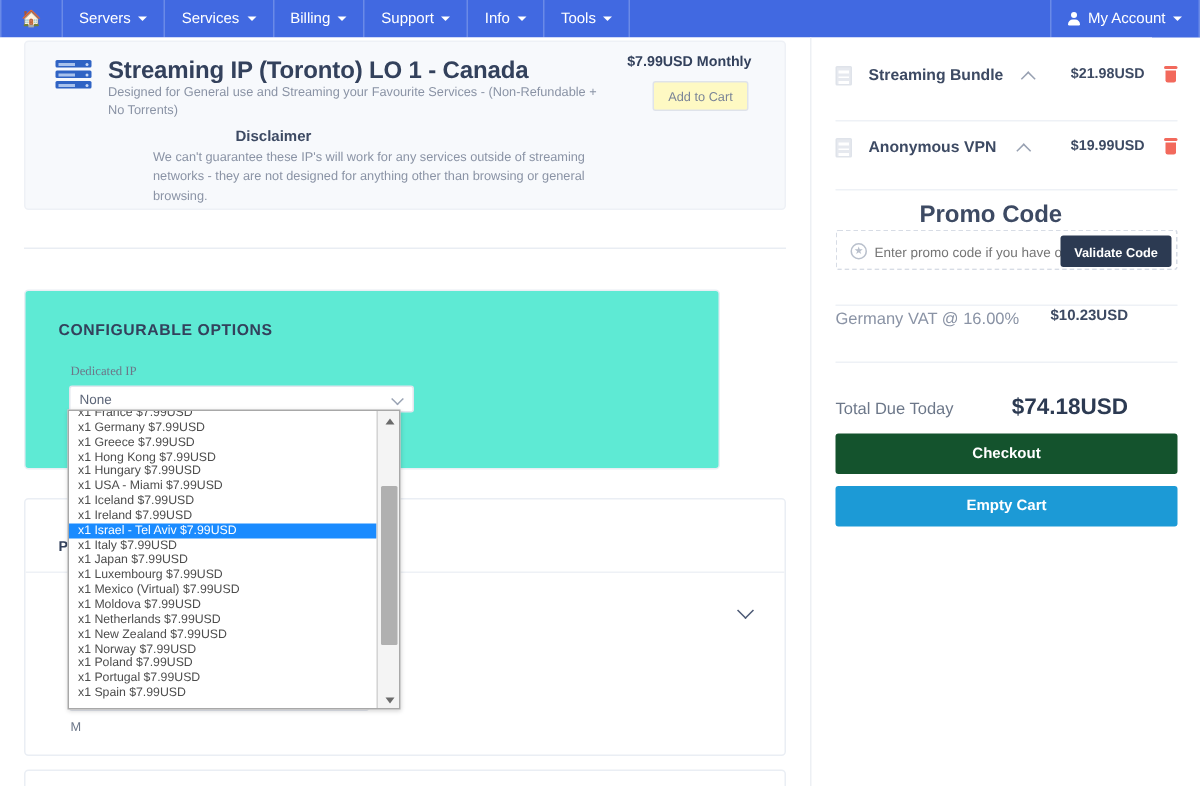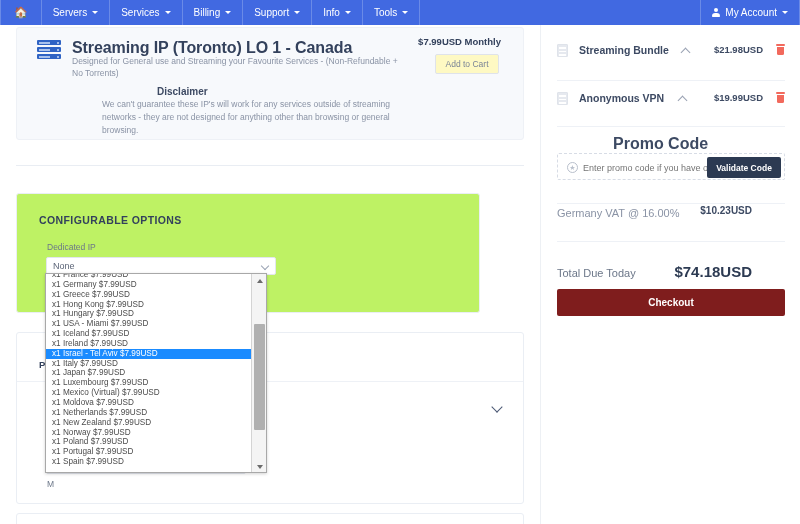--- a/index.html
+++ b/index.html
@@ -91,28 +91,28 @@
   }
 
   
   .thin-rule {
     position:absolute; left:16px; width:508px; height:1px; background:#e9edf3;
   }
 
   
   .config-panel {
     position:absolute; top:168px; left:16px; width:464px; height:120px;
-    background:#bef264; border:1px solid #eaeef4; border-radius:3px;
+    background:#5eead4; border:1px solid #eaeef4; border-radius:3px;
   }
   .config-heading {
     position:absolute; left:22px; top:20px; font-size:10.5px; font-weight:bold;
     color:#33415c; letter-spacing:0.4px;
   }
   .config-label {
-    position:absolute; left:30px; top:48px; font-size:8.5px; color:#6c7789;
+    position:absolute; left:30px; top:48px; font-size:8.5px; color:#6c7789;font-family:Liberation Serif, serif;
   }
   .config-select {
     position:absolute; left:29px; top:63px; width:230px; height:18px;
     border:1px solid #e2e6ee; border-radius:2px; background:#ffffff;
     font-size:9px; color:#5c6578; padding:0 6px; line-height:16px;
     cursor:pointer;
   }
   .config-select .chev {
     position:absolute; right:7px; top:5px; width:6px; height:6px;
     border-right:1.2px solid #9aa3b4; border-bottom:1.2px solid #9aa3b4;
@@ -261,21 +261,21 @@
   .row-label { position:absolute; left:16px; font-size:11px; color:#8a93a5; }
   .row-val   { position:absolute; right:16px; font-size:10px; font-weight:bold; color:#3d4a63; }
   .total-label { position:absolute; left:16px; top:242px; font-size:11px; color:#6c7789; }
   .total-val { position:absolute; right:16px; top:238px; font-size:15px; font-weight:bold; color:#2c3a52; }
 
   .cta {
     position:absolute; left:16px; width:228px; height:27px;
     border:none; border-radius:2px; color:#ffffff; font-size:10px; font-weight:bold;
     cursor:pointer; font-family:"Liberation Sans", sans-serif;
   }
-  .cta-checkout { top:264px; background:#7f1d1d; }
+  .cta-checkout { top:264px; background:#14532d; }
   .cta-empty { top:299px; background:#1c9ad6; }
 </style>
 </head>
 <body>
 
 <div id="root">
 
   <div class="navbar">
     <div class="nav-sep"></div>
     <div class="nav-item nav-home">
@@ -451,15 +451,16 @@
 
     <div class="sb-rule" style="top:178px"></div>
     <div class="row-label" style="top:182px">Germany VAT @ 16.00%</div>
     <div class="row-val" style="top:180px">$10.23USD</div>
     <div class="sb-rule" style="top:216px"></div>
 
     <div class="total-label">Total Due Today</div>
     <div class="total-val">$74.18USD</div>
 
     <button class="cta cta-checkout">Checkout</button>
+    <button class="cta cta-empty">Empty Cart</button>
   </div>
 
 </div>
 
 </body></html>

